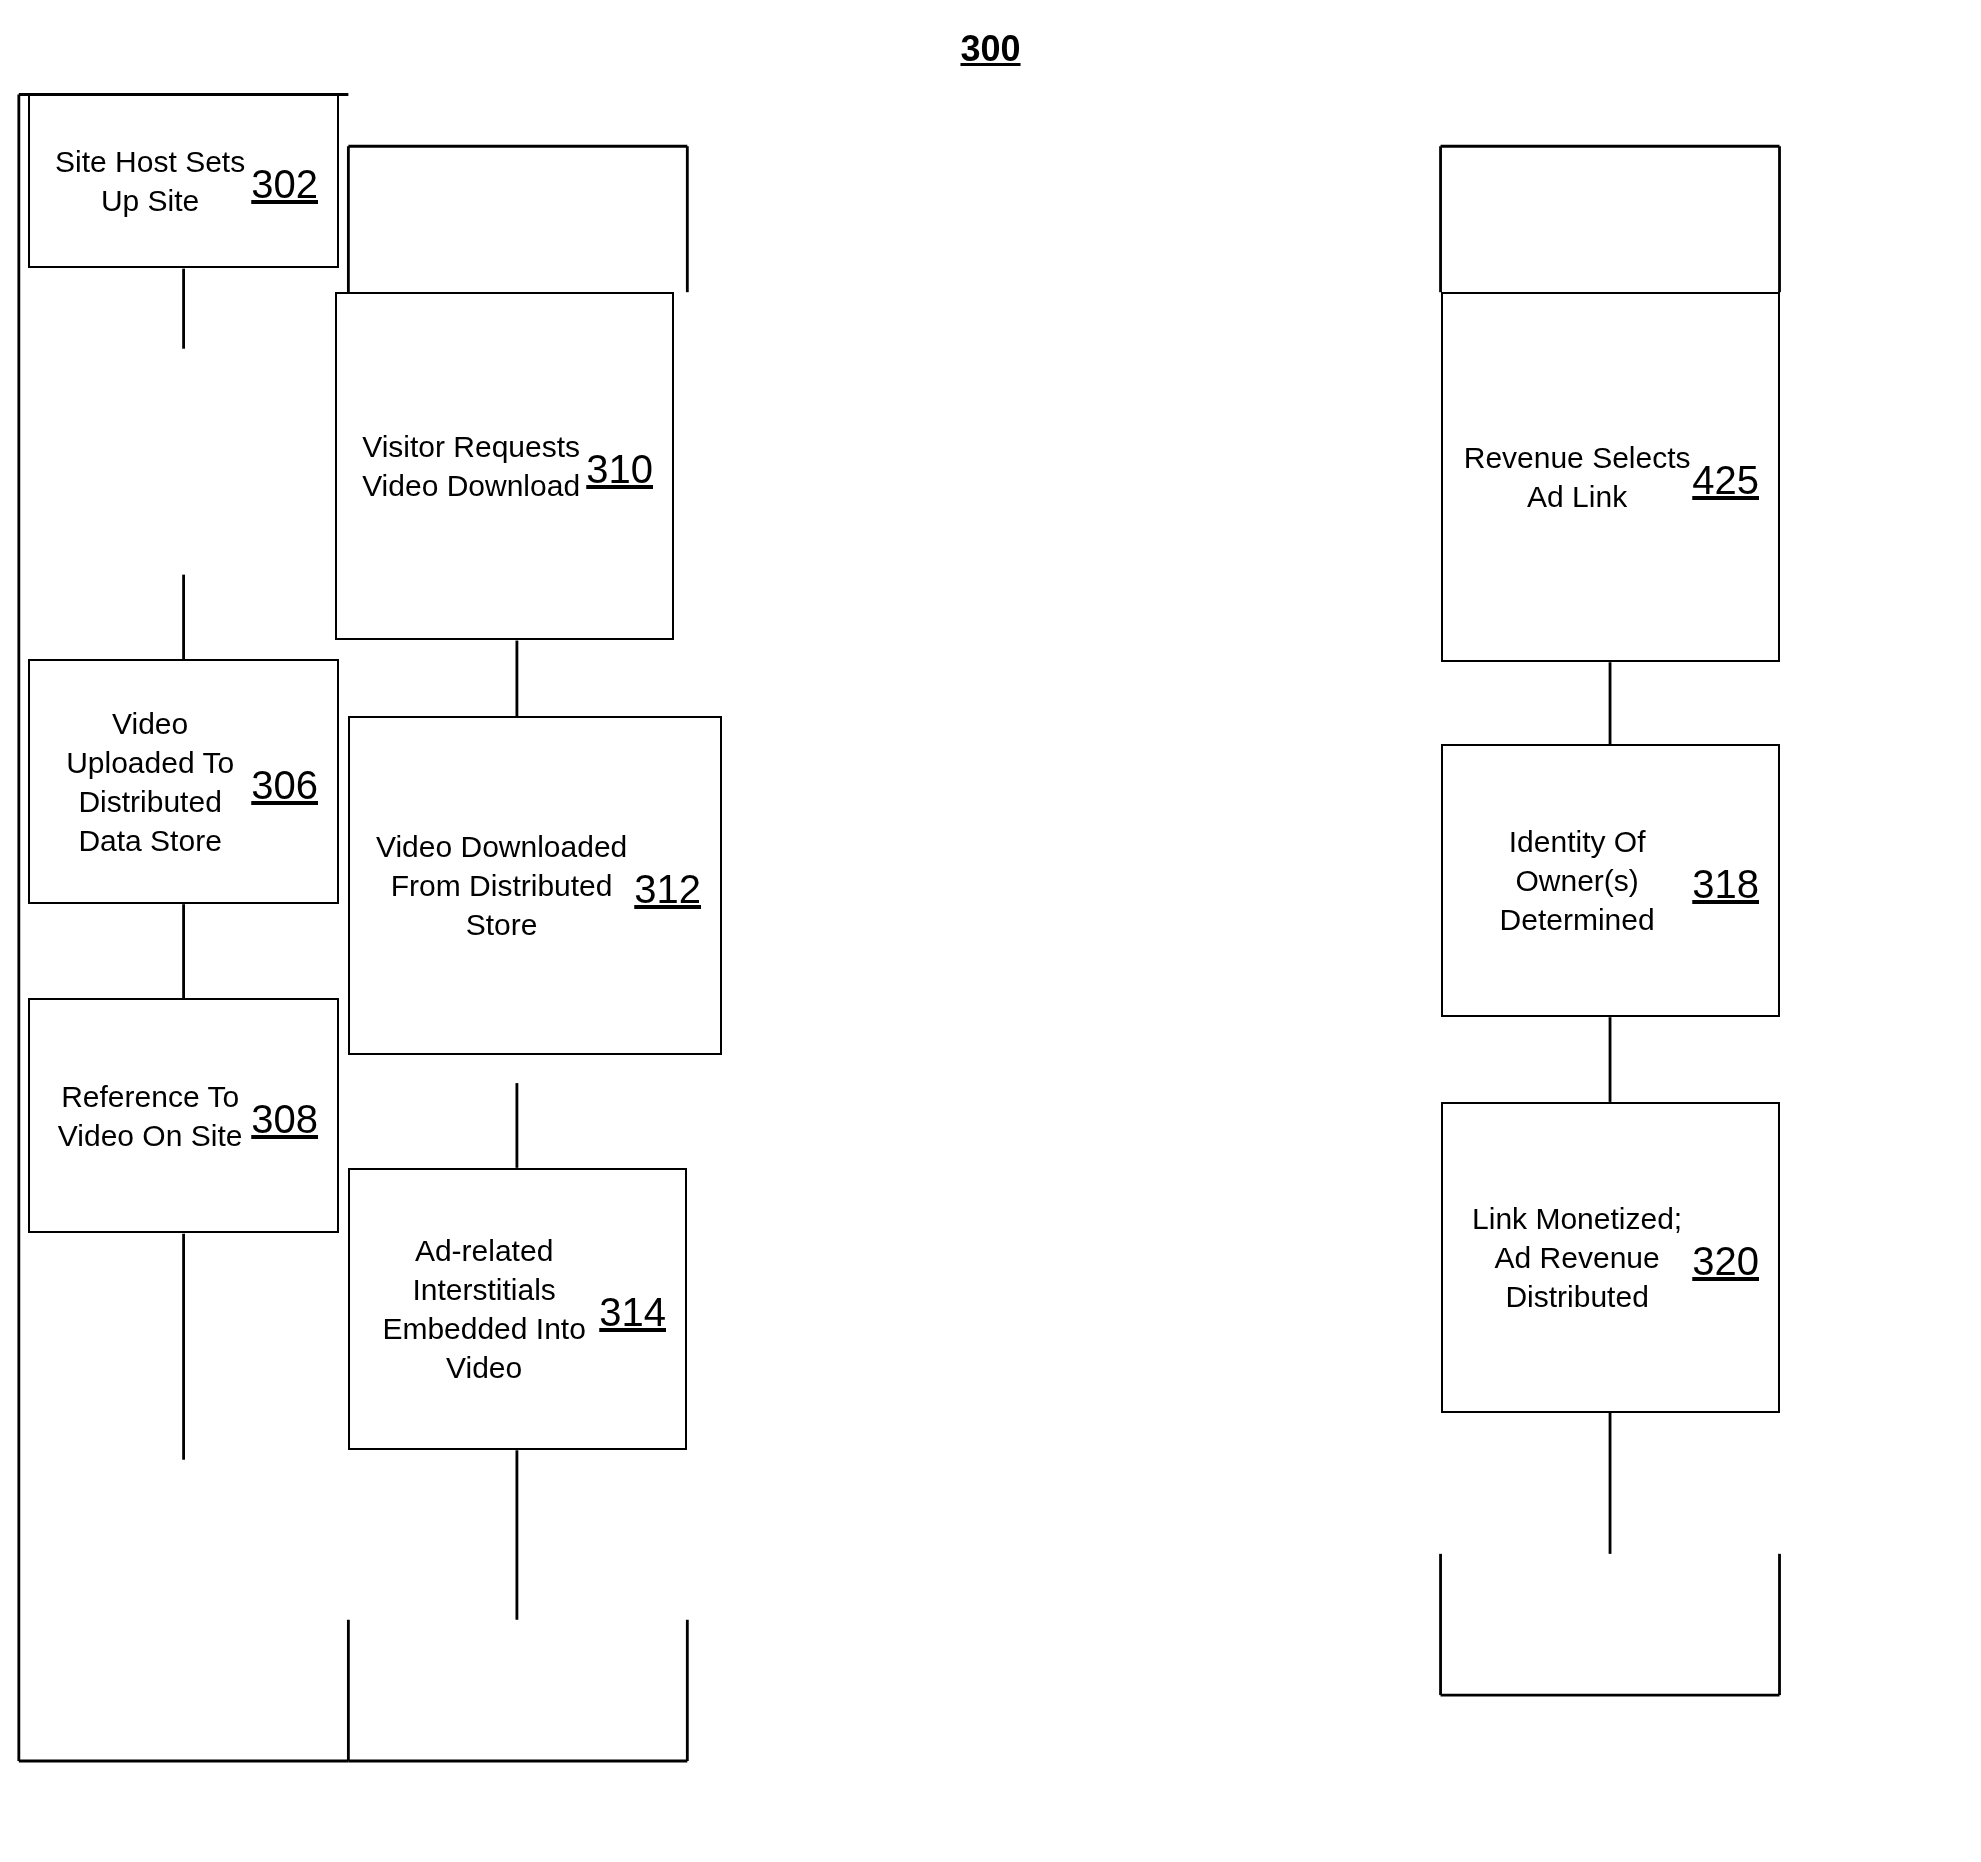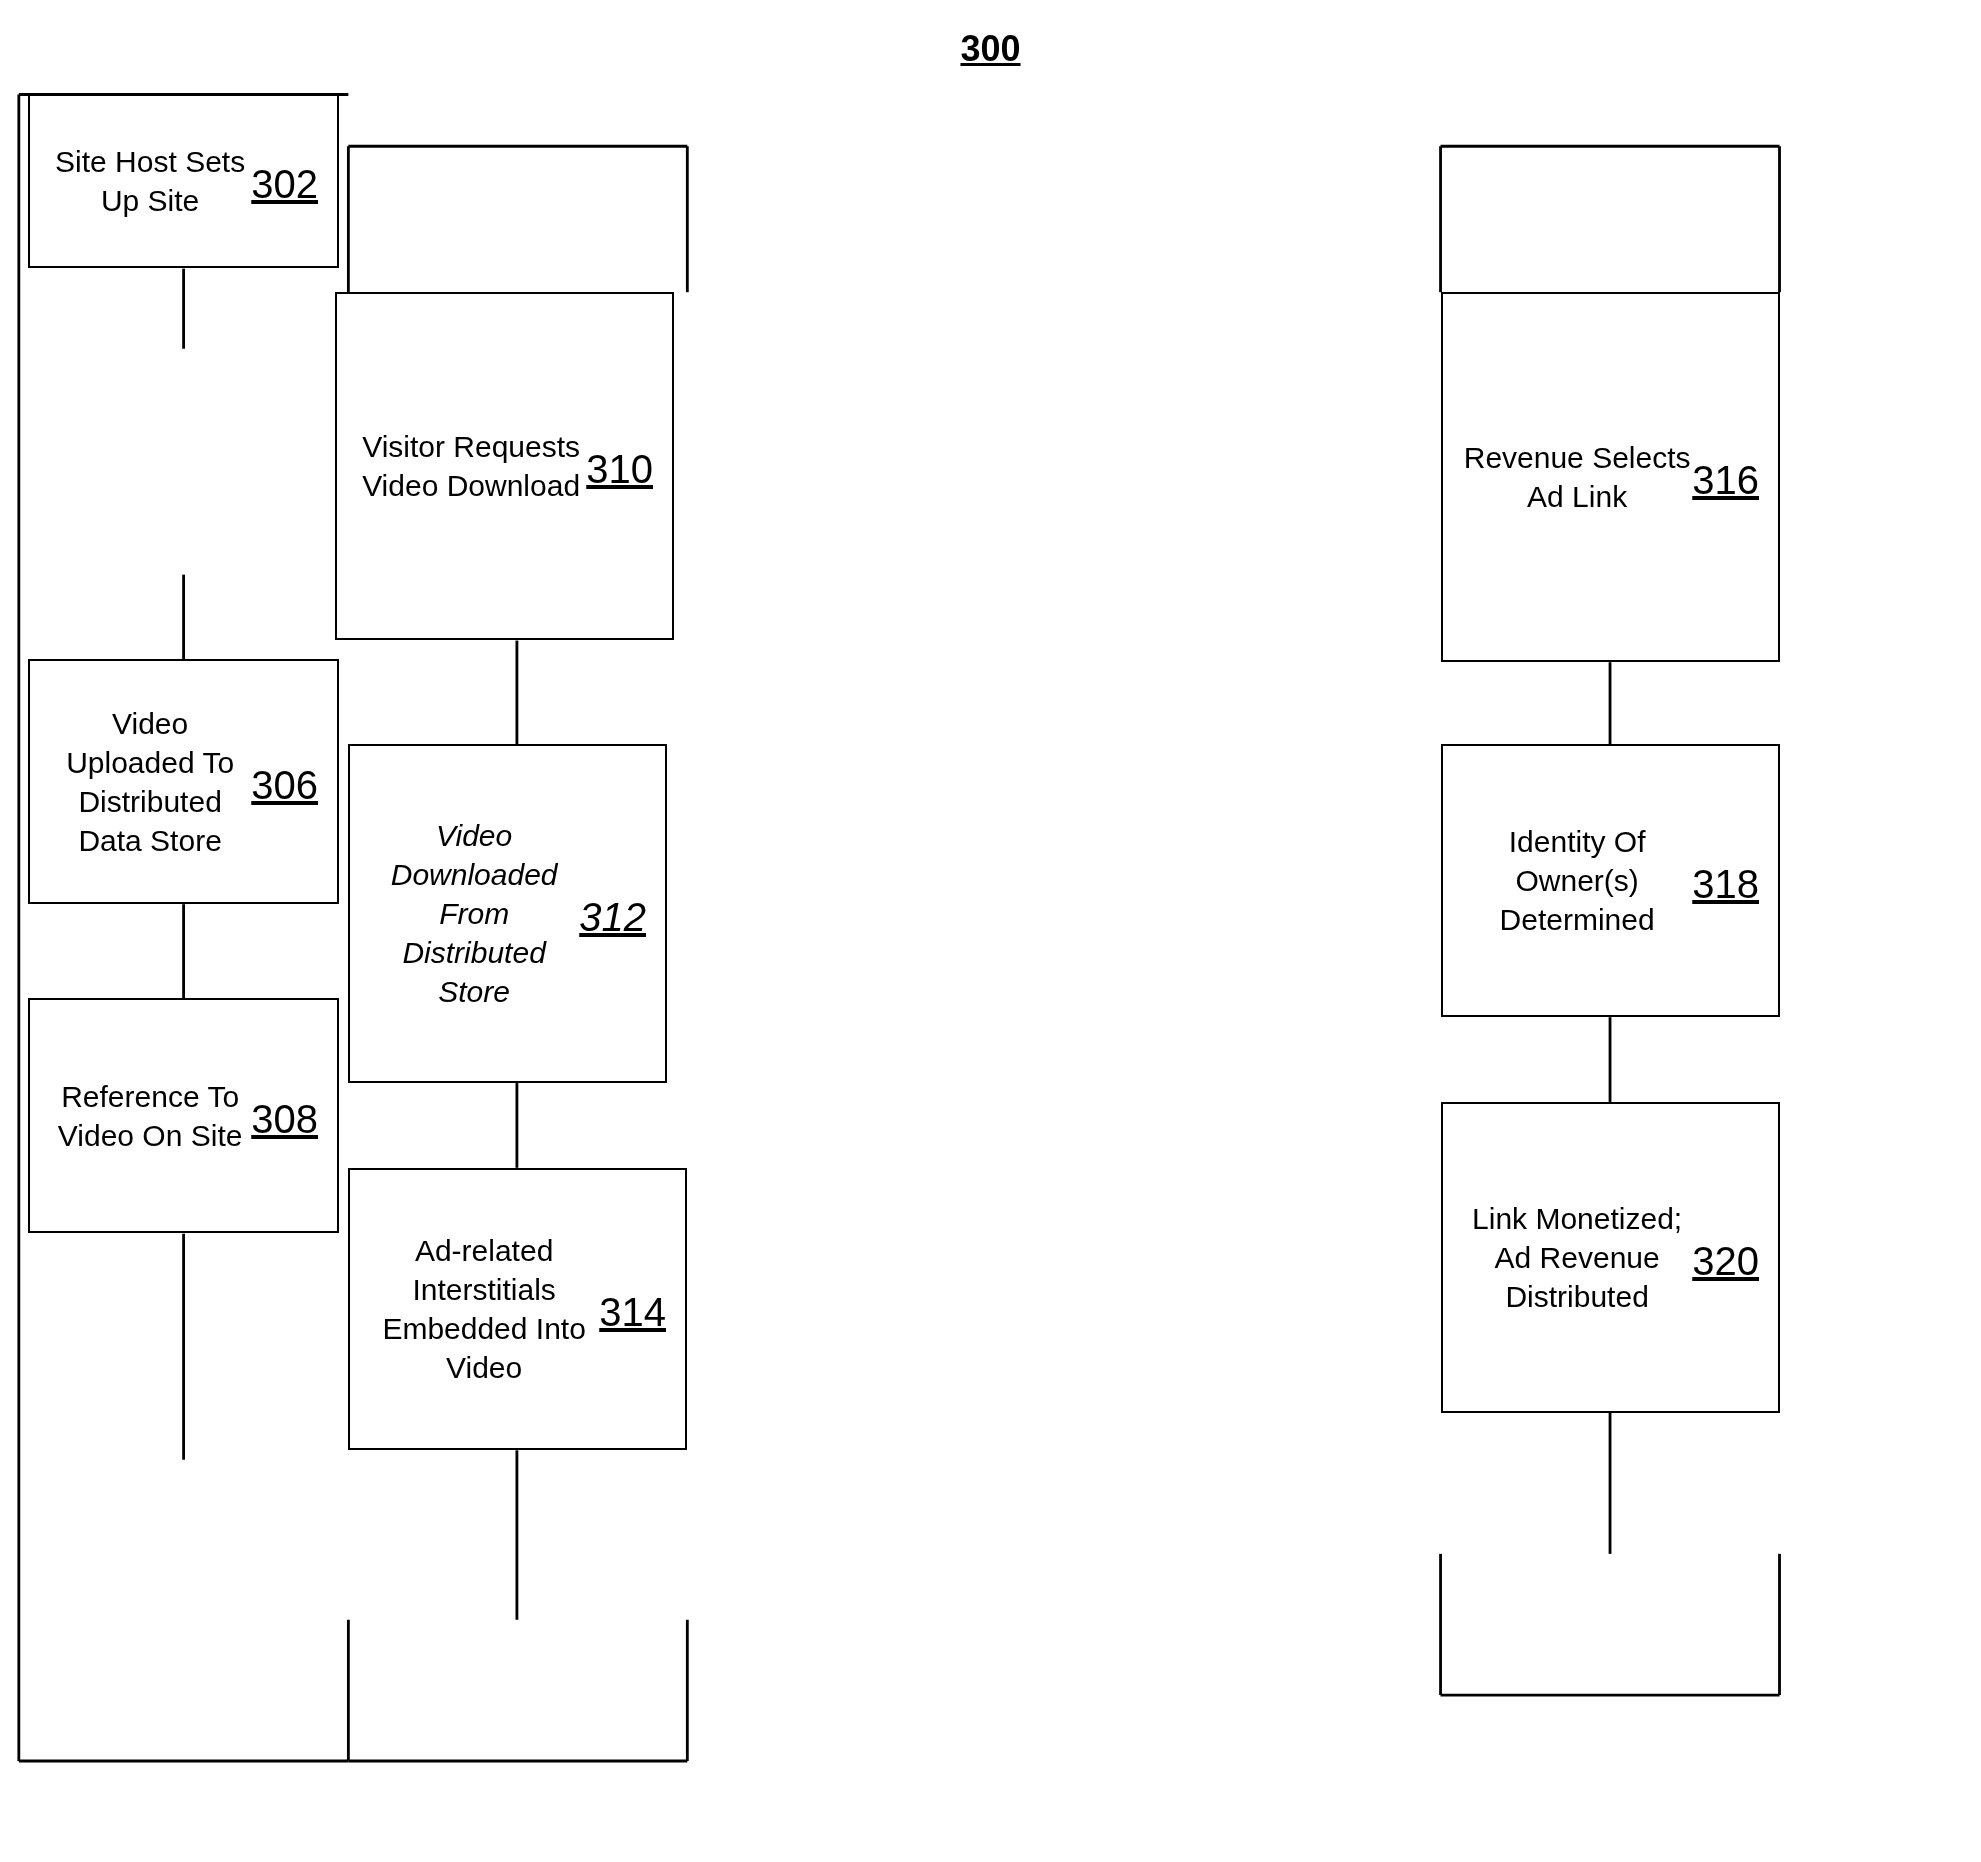--- a/index.html
+++ b/index.html
@@ -132,33 +132,33 @@
   <div class="flowbox" style="left: 28px; top: 998px; width: 311px; height: 235px;">
     <span class="label">Reference To Video On Site</span>
     <span class="num">308</span>
   </div>
 
   <div class="flowbox" style="left: 335px; top: 292px; width: 339px; height: 348px; text-align: center;">
     <span class="label">Visitor Requests Video Download</span>
     <span class="num">310</span>
   </div>
 
-  <div class="flowbox" style="left: 348px; top: 744px; width: 319px; height: 339px; font-style: italic;">
+  <div class="flowbox" style="left: 348px; top: 716px; width: 374px; height: 339px;">
     <span class="label">Video Downloaded From Distributed Store</span>
     <span class="num">312</span>
   </div>
 
   <div class="flowbox" style="left: 348px; top: 1168px; width: 339px; height: 282px;">
     <span class="label">Ad-related Interstitials Embedded Into Video</span>
     <span class="num">314</span>
   </div>
 
   <div class="flowbox" style="left: 1441px; top: 292px; width: 339px; height: 370px;">
     <span class="label">Revenue Selects Ad Link</span>
-    <span class="num">316</span>
+    <span class="num">425</span>
   </div>
 
   <div class="flowbox" style="left: 1441px; top: 744px; width: 339px; height: 273px;">
     <span class="label">Identity Of Owner(s) Determined</span>
     <span class="num">318</span>
   </div>
 
   <div class="flowbox" style="left: 1441px; top: 1102px; width: 339px; height: 311px;">
     <span class="label">Link Monetized; Ad Revenue Distributed</span>
     <span class="num">320</span>

